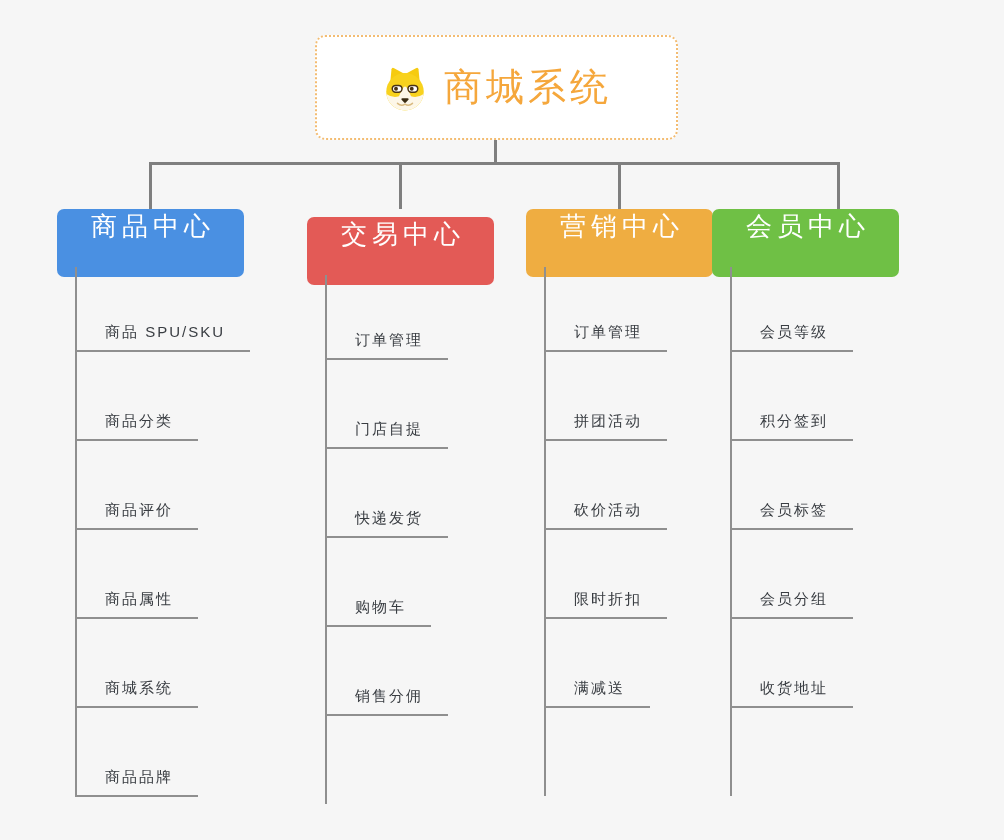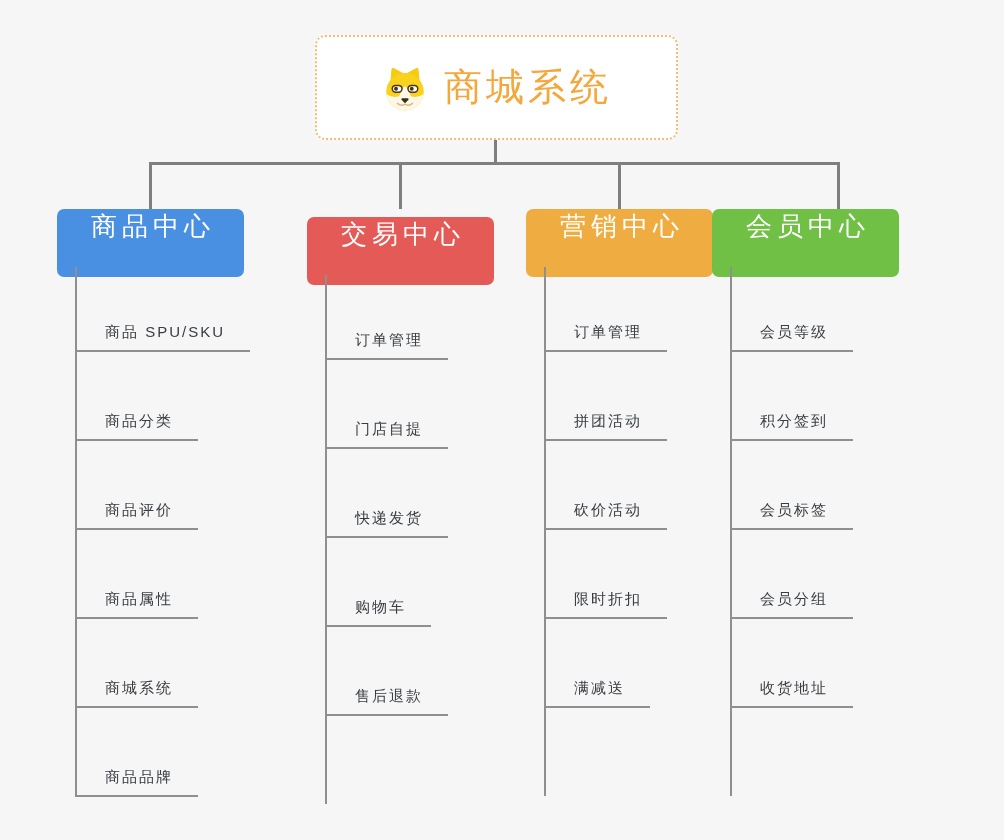--- a/index.html
+++ b/index.html
@@ -97,21 +97,21 @@
   <div class="branch b2">
     <div class="bhead" style="background-color: rgb(227, 90, 86);">
       <span>交易中心</span>
     </div>
     <div class="vline"></div>
     <div class="leaves">
       <div class="leaf">订单管理</div>
       <div class="leaf">门店自提</div>
       <div class="leaf">快递发货</div>
       <div class="leaf">购物车</div>
-      <div class="leaf">售后退款</div>
+      <div class="leaf">销售分佣</div>
     </div>
   </div>
 
   <div class="branch b3">
     <div class="bhead" style="background-color: rgb(239, 173, 65);">
       <span>营销中心</span>
     </div>
     <div class="vline"></div>
     <div class="leaves">
       <div class="leaf">订单管理</div>

